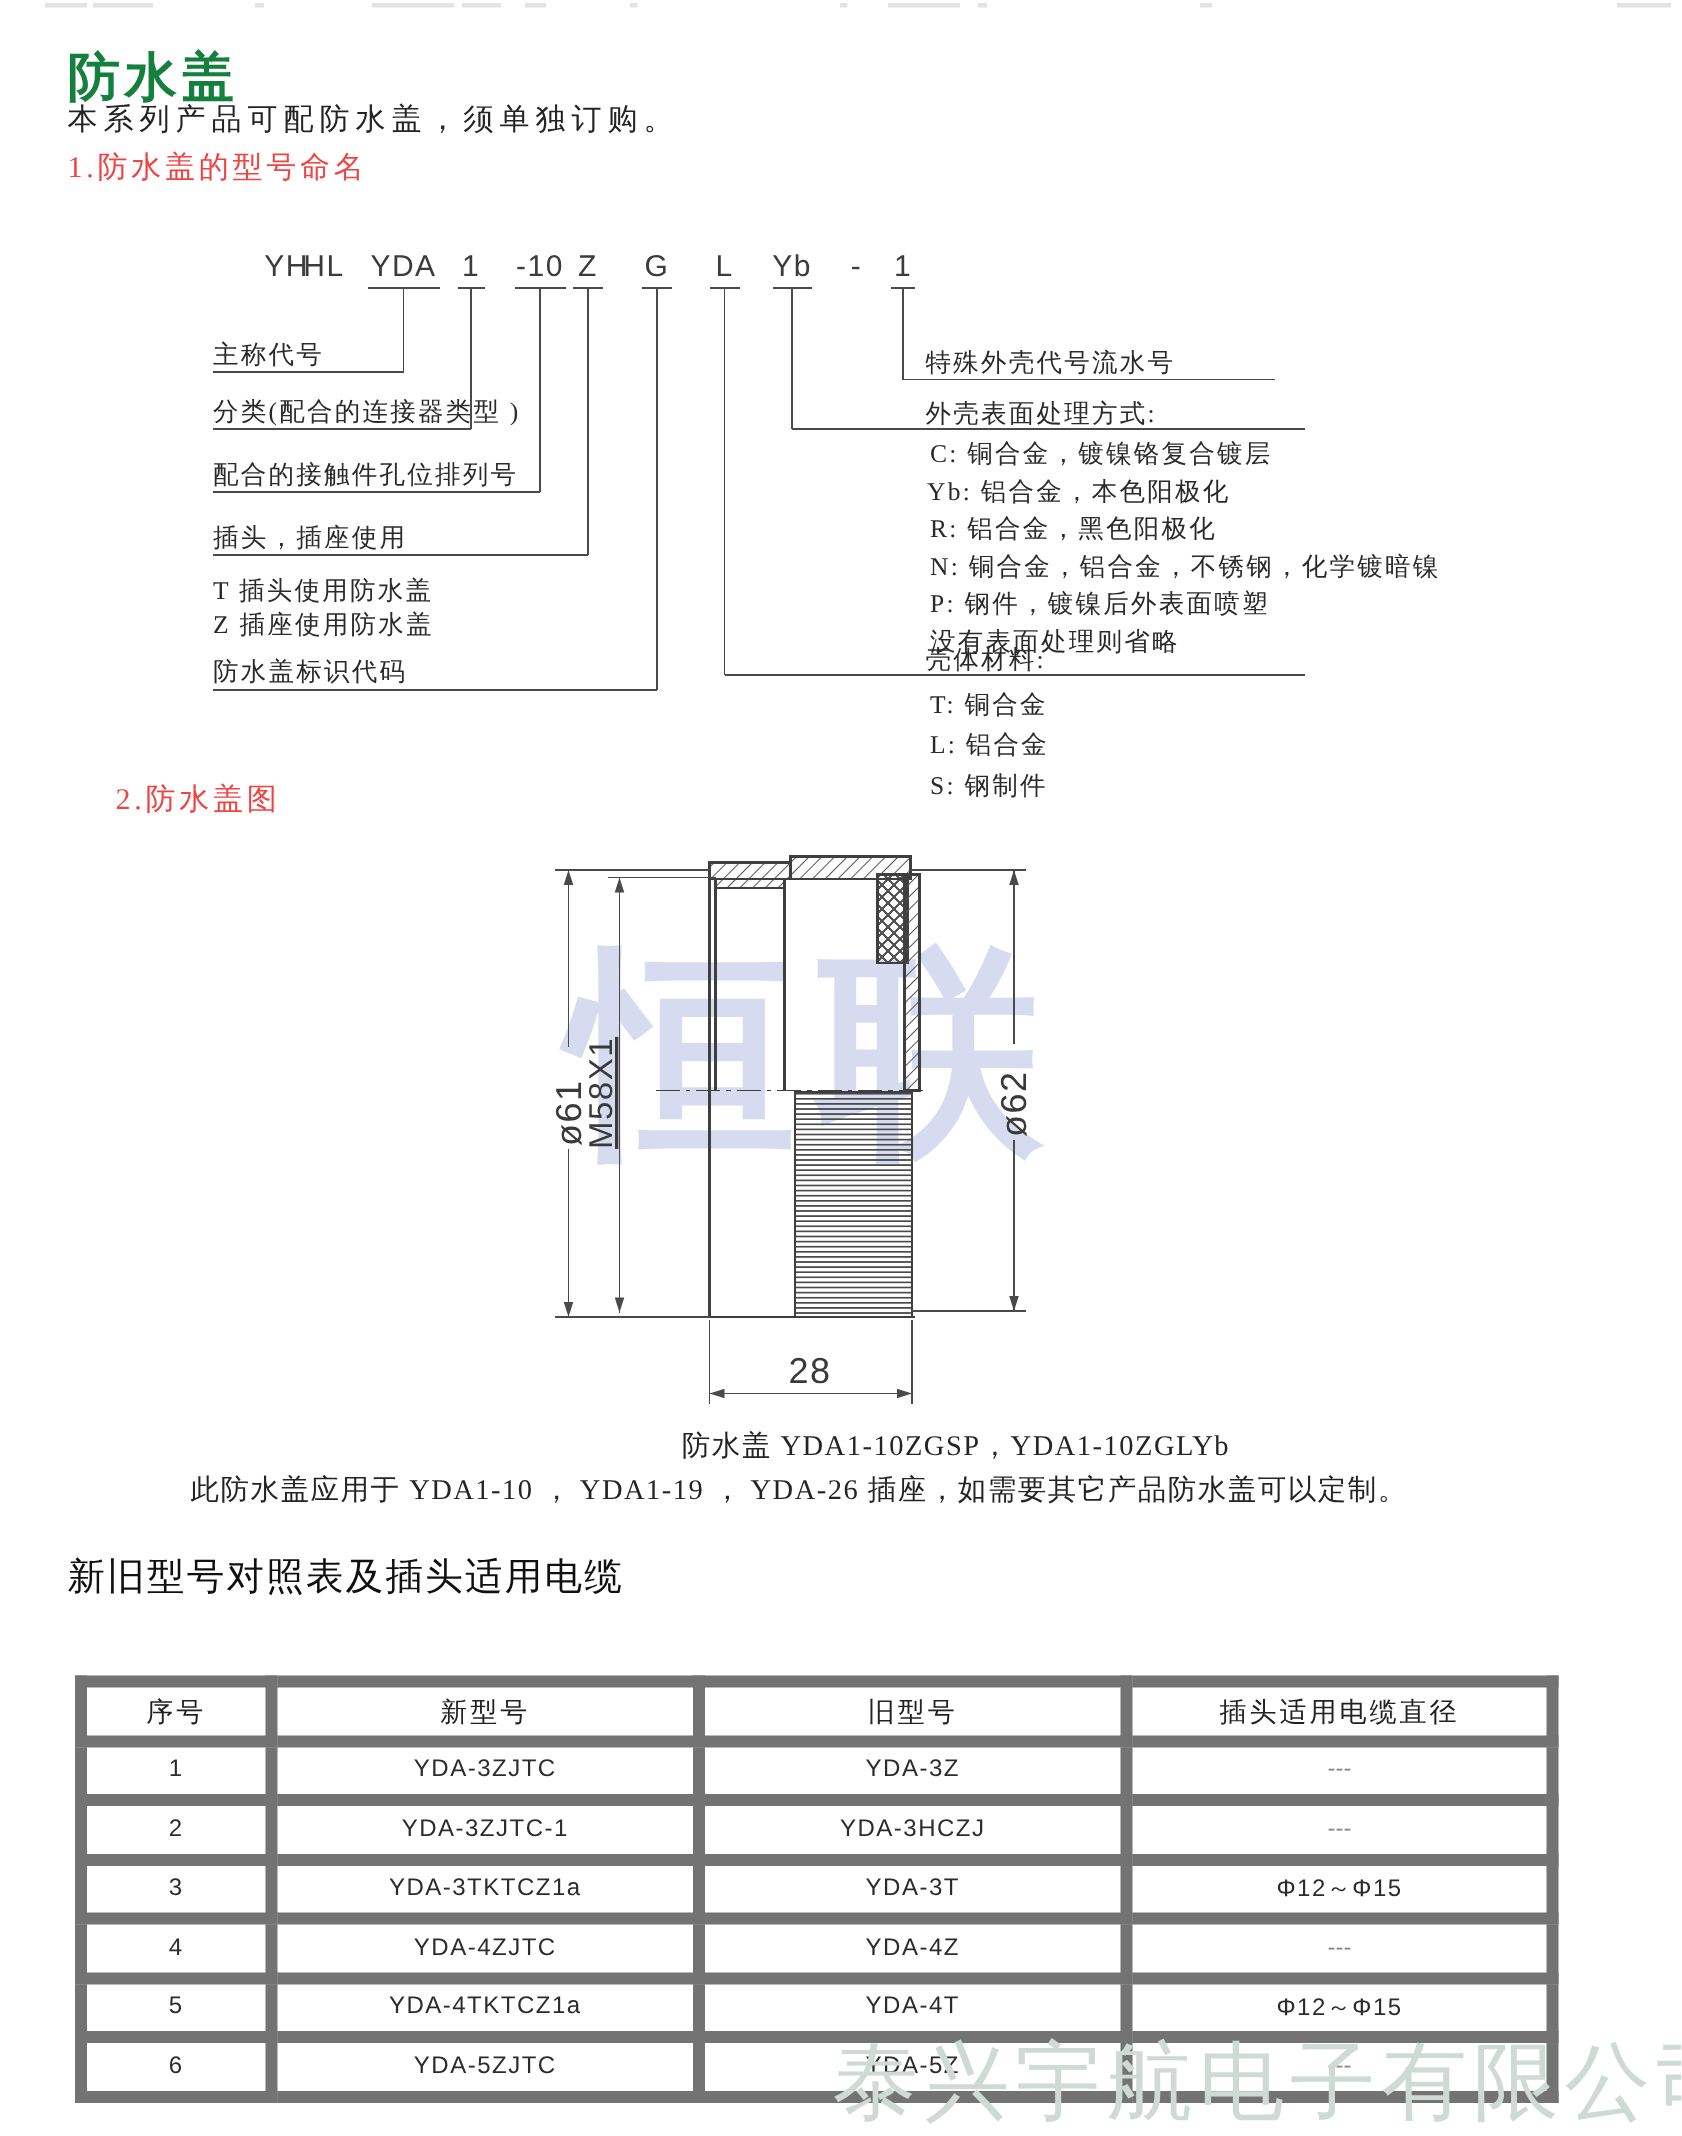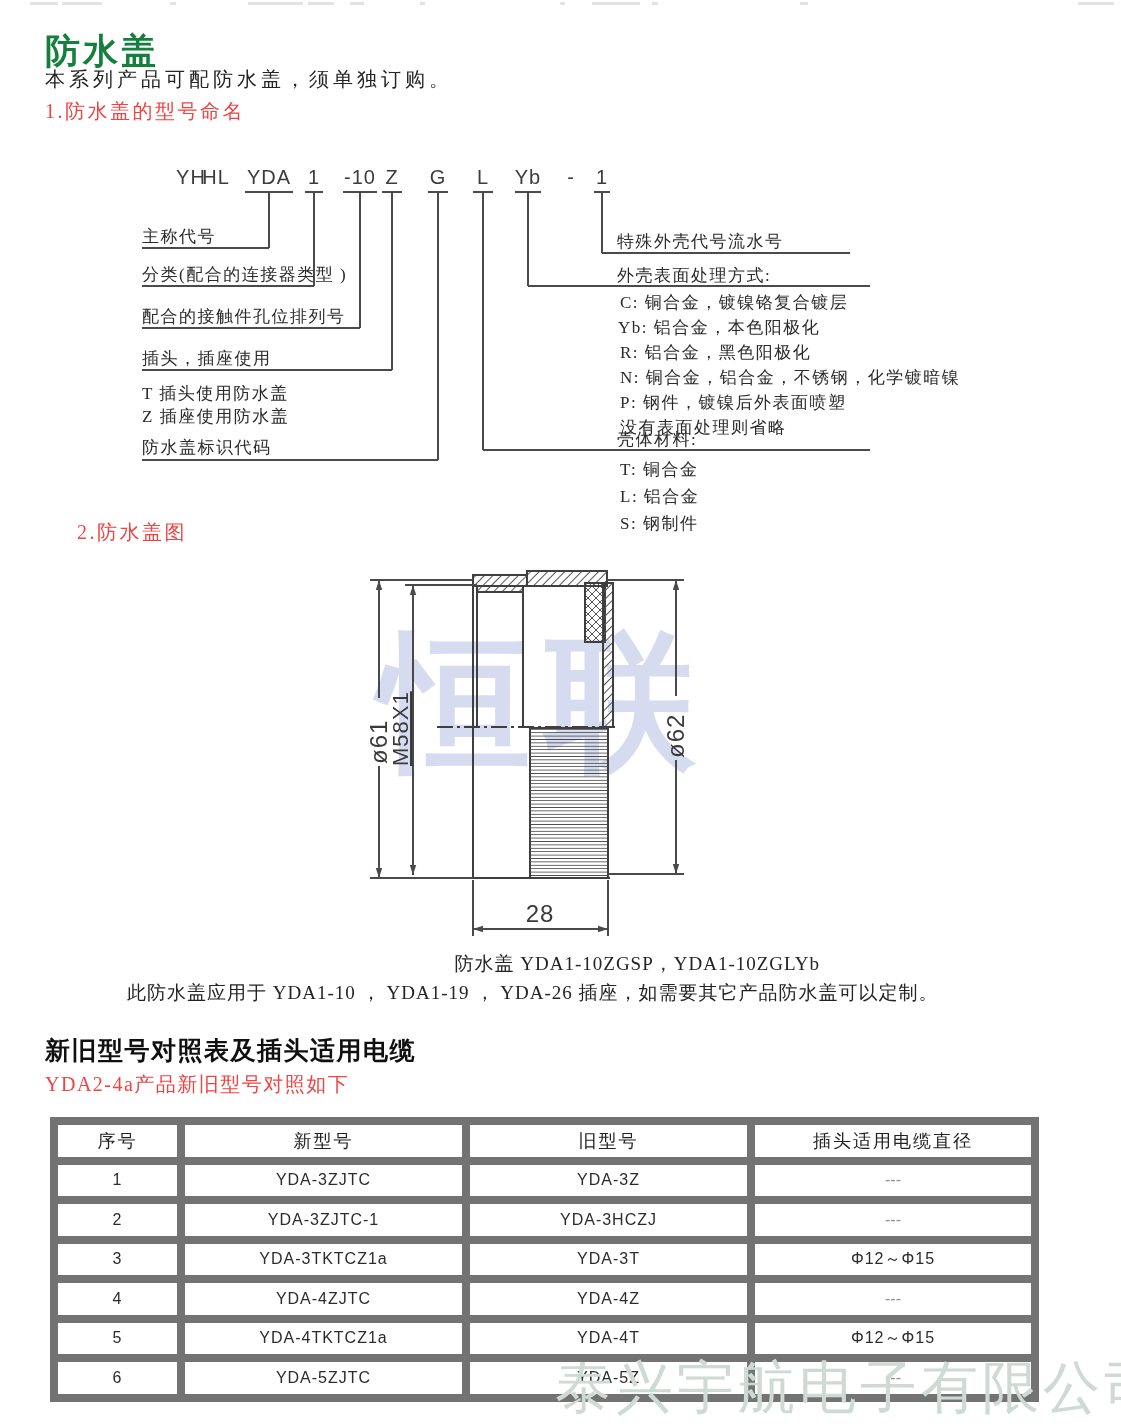--- a/index.html
+++ b/index.html
@@ -15,21 +15,21 @@
   .sub-text{font-size:20px;letter-spacing:2.5px;color:#ef4444;}
 
   svg text{fill:#2e2e2e;}
   .code-tok{font-family:"Liberation Sans",sans-serif;font-size:20px;fill:#3c3c3c;letter-spacing:1px;}
   .lbl{font-family:"Liberation Serif",serif;font-size:17px;letter-spacing:1.5px;fill:#2a2a2a;}
   .dim-txt{font-family:"Liberation Sans",sans-serif;font-size:24px;fill:#3a3a3a;letter-spacing:1px;}
   .dim-txt-s{font-family:"Liberation Sans",sans-serif;font-size:22px;fill:#3a3a3a;letter-spacing:1px;}
   .wm-draw{font-family:"Liberation Serif",serif;font-size:150px;font-weight:bold;fill:#c9d0ec;opacity:.75;letter-spacing:16px;}
 
   .caption{font-size:19px;letter-spacing:1px;color:#242424;}
-  .h2-title{font-weight:bold;font-size:25px;letter-spacing:1.5px;color:#101010;}
+  .h2-title{font-weight:normal;font-size:25px;letter-spacing:1.5px;color:#101010;}
 
   table.cmp{border-collapse:collapse;table-layout:fixed;width:981px;
             font-family:"Liberation Sans",sans-serif;font-size:16px;color:#2c2c2c;}
   table.cmp th,table.cmp td{border:8px solid #737373;text-align:center;height:29.5px;
             font-weight:normal;letter-spacing:1px;overflow:hidden;white-space:nowrap;}
   table.cmp th{font-family:"Liberation Serif",serif;font-size:18px;letter-spacing:2px;color:#222;}
   table.cmp td.muted{color:#8f8f8f;letter-spacing:0;}
 
   .footer-wm{font-family:"Liberation Serif",serif;font-size:57px;letter-spacing:4px;
              color:#cfdad4;white-space:nowrap;}
@@ -198,21 +198,20 @@
       <text class="dim-txt-s" transform="translate(68,208) rotate(-90)" text-decoration="underline">M58X1</text>
       <text class="dim-txt" transform="translate(344,200) rotate(-90)">ø62</text>
       <text class="dim-txt" x="200" y="364" text-anchor="middle">28</text>
     </g>
   </svg>
 
   <div class="abs caption" style="left:260px;top:951px;width:560px;text-align:right;">防水盖 YDA1-10ZGSP，YDA1-10ZGLYb</div>
   <div class="abs caption" style="left:127px;top:980px;text-align:right;">此防水盖应用于 YDA1-10 ， YDA1-19 ， YDA-26 插座，如需要其它产品防水盖可以定制。</div>
 
   <h2 class="abs h2-title" style="left:45px;top:1034px;">新旧型号对照表及插头适用电缆</h2>
-  <p class="abs sub-text" style="left:45px;top:1071px;letter-spacing:1.5px;">YDA2-4a产品新旧型号对照如下</p>
 
   <table class="cmp abs" style="left:50px;top:1117px;">
     <colgroup>
         <col style="width:127px">
         <col style="width:285px">
         <col style="width:285px">
         <col style="width:284px">
       </colgroup>
     <thead>
       <tr>

